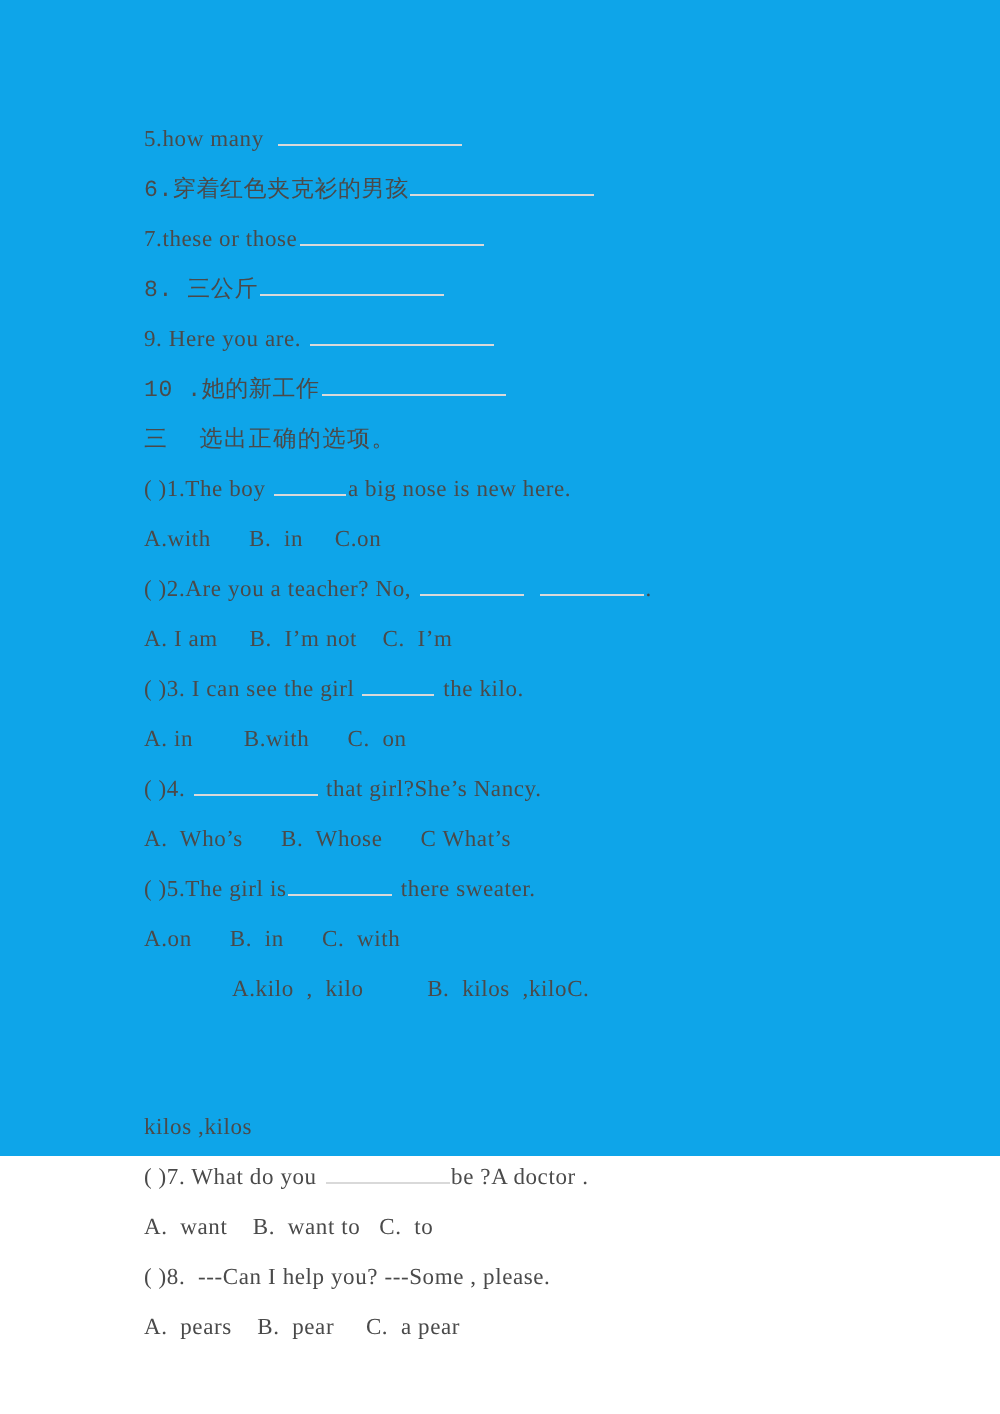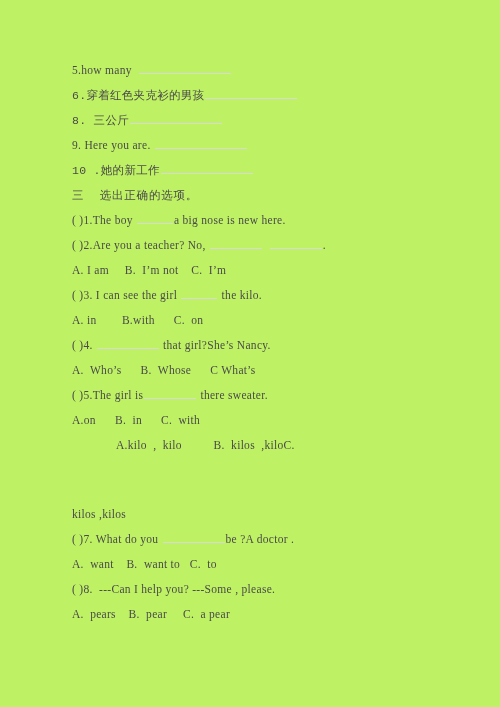--- a/index.html
+++ b/index.html
@@ -11,22 +11,22 @@
     width: 500px;
     height: 707px;
     background: #ffffff;
     font-family: "Liberation Serif", "DejaVu Serif", serif;
     color: #4a4a4a;
     overflow: hidden;
   }
   .page {
     position: relative;
     width: 500px;
-    height: 707px;
-    background: #bef264;
+    height: 578px;
+    background: #0ea5e9;
     box-sizing: border-box;
     padding: 58px 30px 0 72px;
   }
   .line {
     font-size: 11.5px;
     line-height: 25px;
     letter-spacing: 0.3px;
     white-space: pre-wrap;
     color: #4a4a4a;
     min-height: 25px;
@@ -61,30 +61,32 @@
 </style>
 </head>
 <body>
 
 <div class="page">
 
   <div class="line"><span>5.</span><span>how many</span><span class="seg-gap"></span><span class="blank w-xxl"></span></div>
 
   <div class="line cn"><span>6.</span><span>穿着红色夹克衫的男孩</span><span class="blank w-xxl"></span></div>
 
+  <div class="line"><span>7.</span><span>these or those</span><span class="blank w-xxl"></span></div>
 
   <div class="line cn"><span>8.</span><span> 三公斤</span><span class="blank w-xxl"></span></div>
 
   <div class="line"><span>9.</span><span> Here you are. </span><span class="blank w-xxl"></span></div>
 
   <div class="line cn"><span>10 .</span><span>她的新工作</span><span class="blank w-xxl"></span></div>
 
   <div class="line heading">三  选出正确的选项。</div>
 
   <div class="line"><span>( )1.</span><span>The boy </span><span class="blank w-sm"></span><span>a big nose is new here.</span></div>
+  <div class="line options">A.with      B.  in     C.on</div>
 
   <div class="line"><span>( )2.</span><span>Are you a teacher? No, </span><span class="blank w-md"></span><span class="seg-gap"></span><span class="blank w-md"></span><span>.</span></div>
   <div class="line options">A. I am     B.  I’m not    C.  I’m</div>
 
   <div class="line"><span>( )3.</span><span> I can see the girl </span><span class="blank w-sm"></span><span> the kilo.</span></div>
   <div class="line options">A. in        B.with      C.  on</div>
 
   <div class="line"><span>( )4.</span><span> </span><span class="blank w-lg"></span><span> that girl?She’s Nancy.</span></div>
   <div class="line options">A.  Who’s      B.  Whose      C What’s</div>
 

